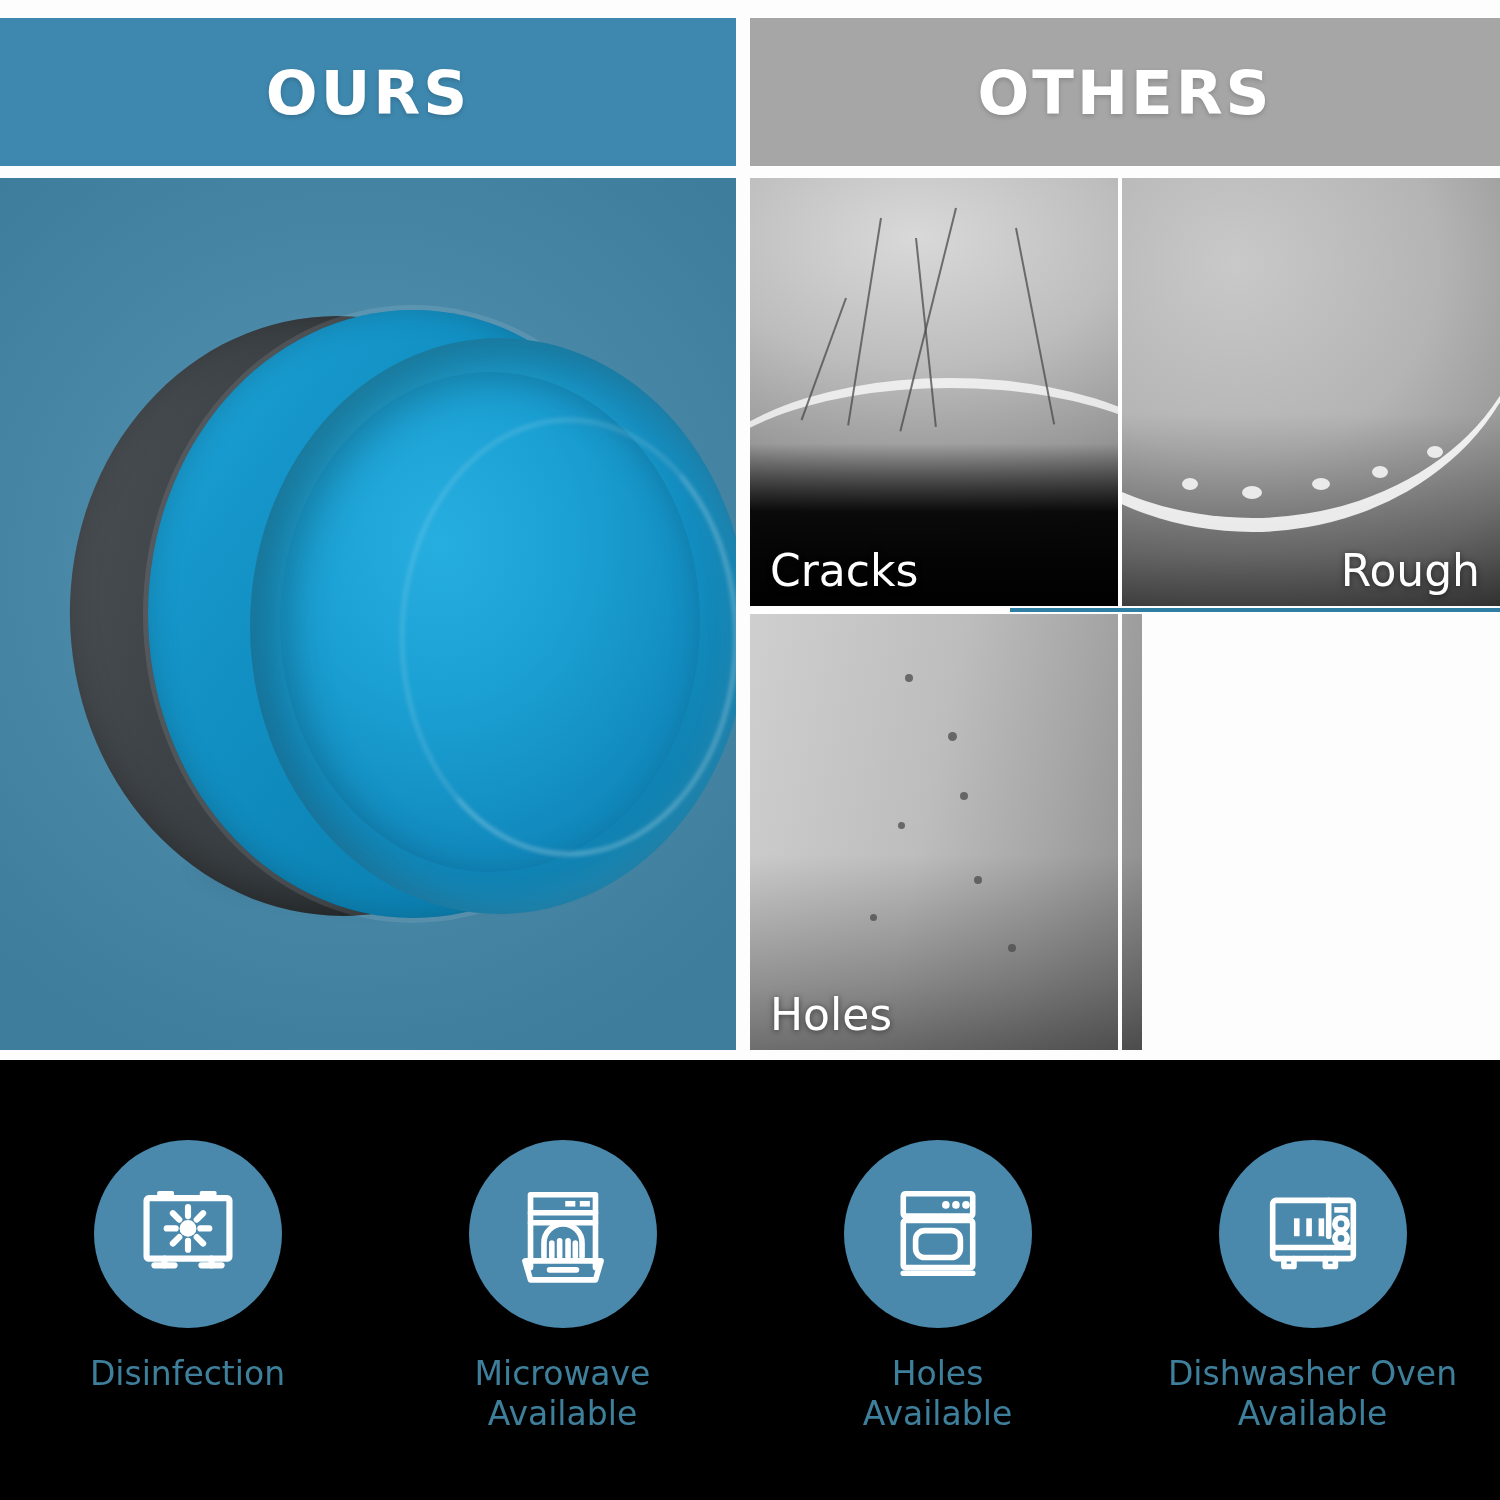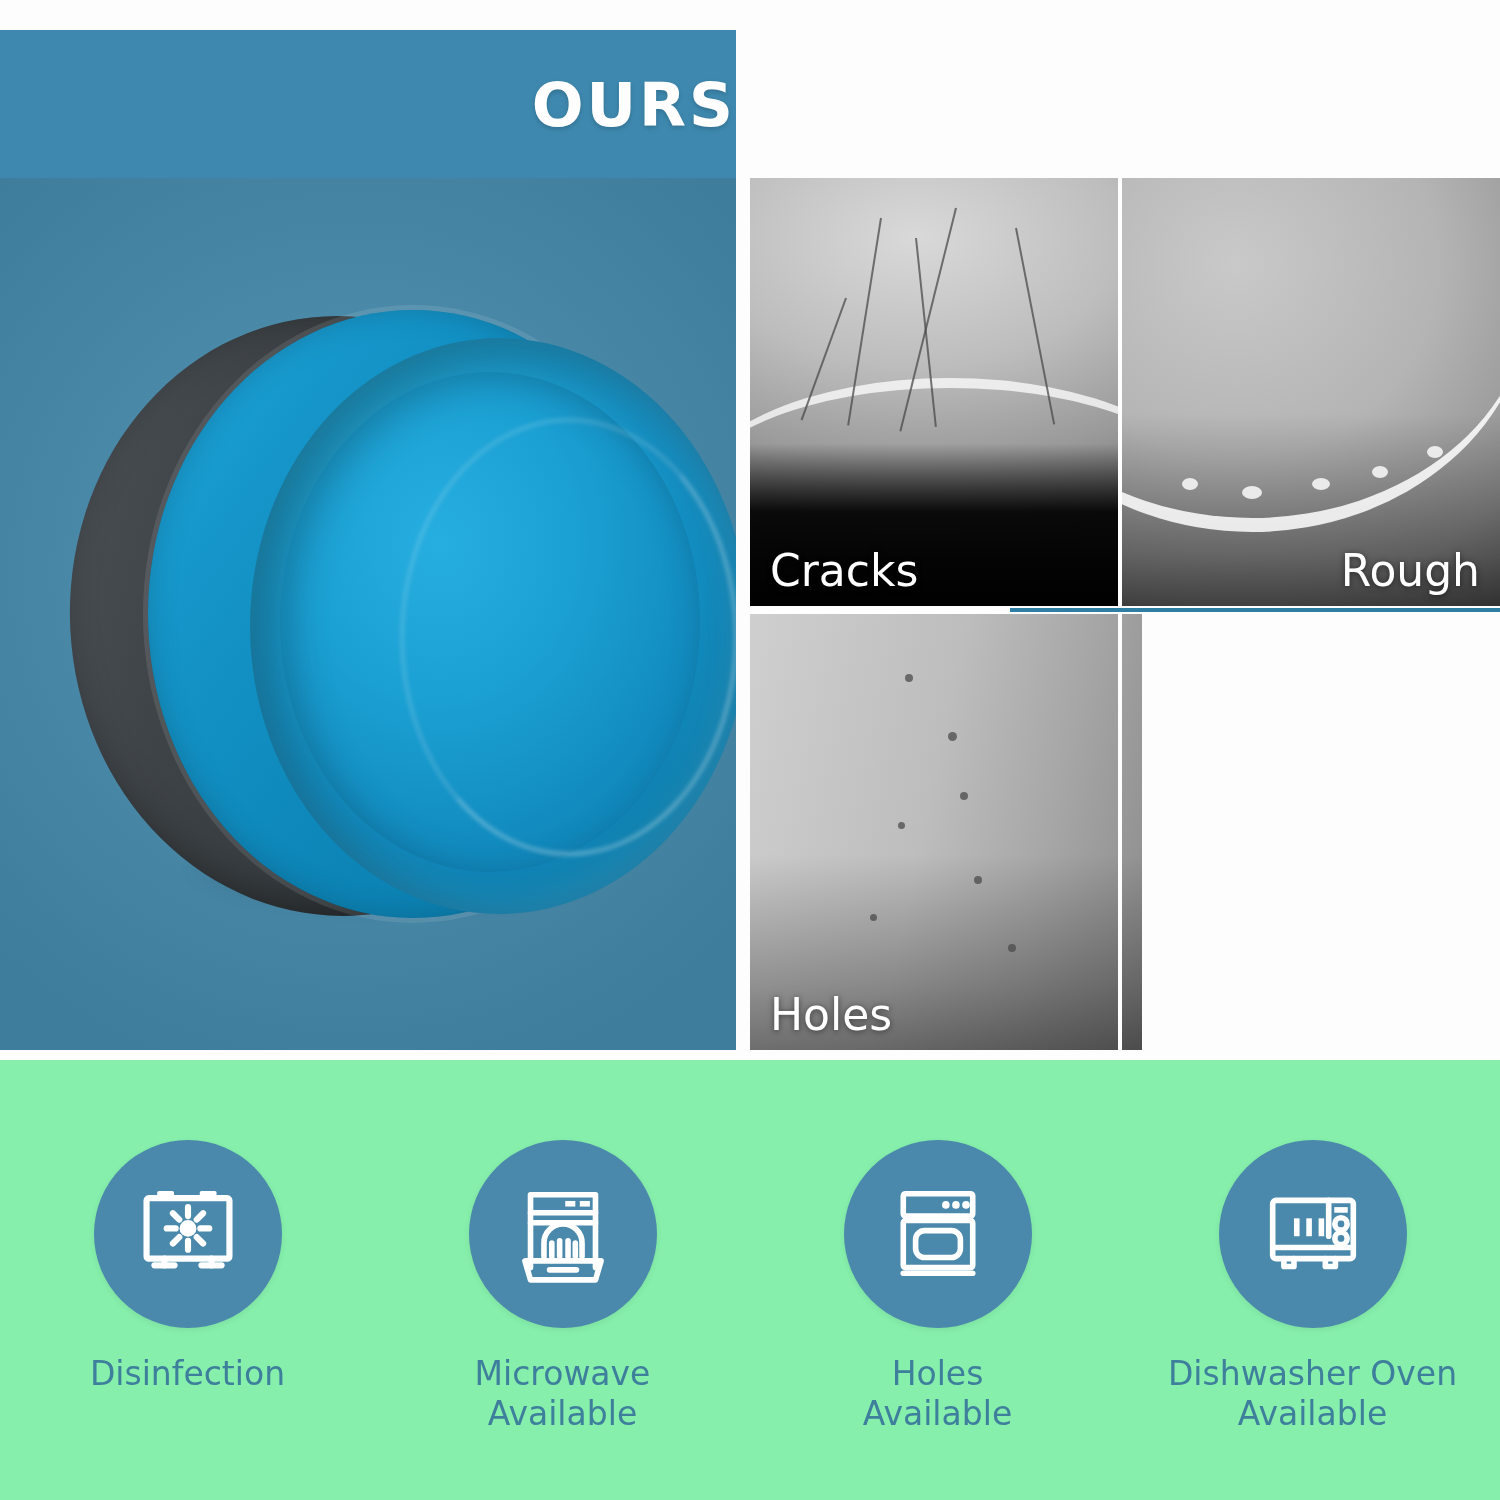--- a/index.html
+++ b/index.html
@@ -7,22 +7,22 @@
     width:1500px;height:1500px;
     background:#ffffff;
     font-family:"Liberation Sans", sans-serif;
     overflow:hidden;
   }
   .page{position:relative;width:1500px;height:1500px;background:#fdfdfd;}
 
   
   .header-row{position:absolute;top:18px;left:0;width:1500px;height:148px;}
   .hdr{
-    position:absolute;top:12px;height:148px;
-    display:flex;align-items:center;justify-content:flex-end;
+    position:absolute;top:0;height:148px;
+    display:flex;align-items:center;justify-content:center;
     box-sizing:border-box;
   }
   .hdr-ours{left:0;width:736px;background:#3e88af;}
   .hdr-others{left:750px;width:750px;background:#a6a6a6;}
   .hdr span{
     color:#ffffff;font-size:61px;letter-spacing:3px;font-weight:700;
     text-shadow:0 2px 5px rgba(0,0,0,.18);
     font-family:"DejaVu Sans", sans-serif;
   }
 
@@ -121,21 +121,21 @@
   
   .dot{position:absolute;border-radius:50%;background:#4b4b4b;opacity:.75;}
   
   .v-div{position:absolute;left:368px;top:0;width:4px;height:872px;background:#ffffff;}
   .h-div{position:absolute;left:0;top:428px;width:750px;height:8px;background:#ffffff;}
   .h-accent{position:absolute;left:260px;top:430px;width:490px;height:4px;background:#2f7fa5;}
 
   
   .features{
     position:absolute;left:0;top:1060px;width:1500px;height:440px;
-    background:#86efac;
+    background:#000000;
     display:flex;align-items:flex-start;justify-content:space-around;
     padding-top:80px;box-sizing:border-box;
   }
   .feat{width:330px;display:flex;flex-direction:column;align-items:center;}
   .circ{
     width:188px;height:188px;border-radius:50%;
     background:#4a89ab;
     display:flex;align-items:center;justify-content:center;
     box-shadow:0 2px 6px rgba(0,0,0,.07);
   }
@@ -148,20 +148,23 @@
   .cap .l2{display:block;}
 </style>
 </head>
 <body>
 
 <div class="page">
 
   <div class="header-row">
     <div class="hdr hdr-ours">
       <span>OURS</span>
+    </div>
+    <div class="hdr hdr-others">
+      <span>OTHERS</span>
     </div>
   </div>
 
   <div class="mid-row">
 
     <div class="prod-panel">
       <div class="bg-grad"></div>
       <div class="bowl-wrap">
         <div class="bowl-shadow"></div>
         <div class="bowl-outer"></div>

